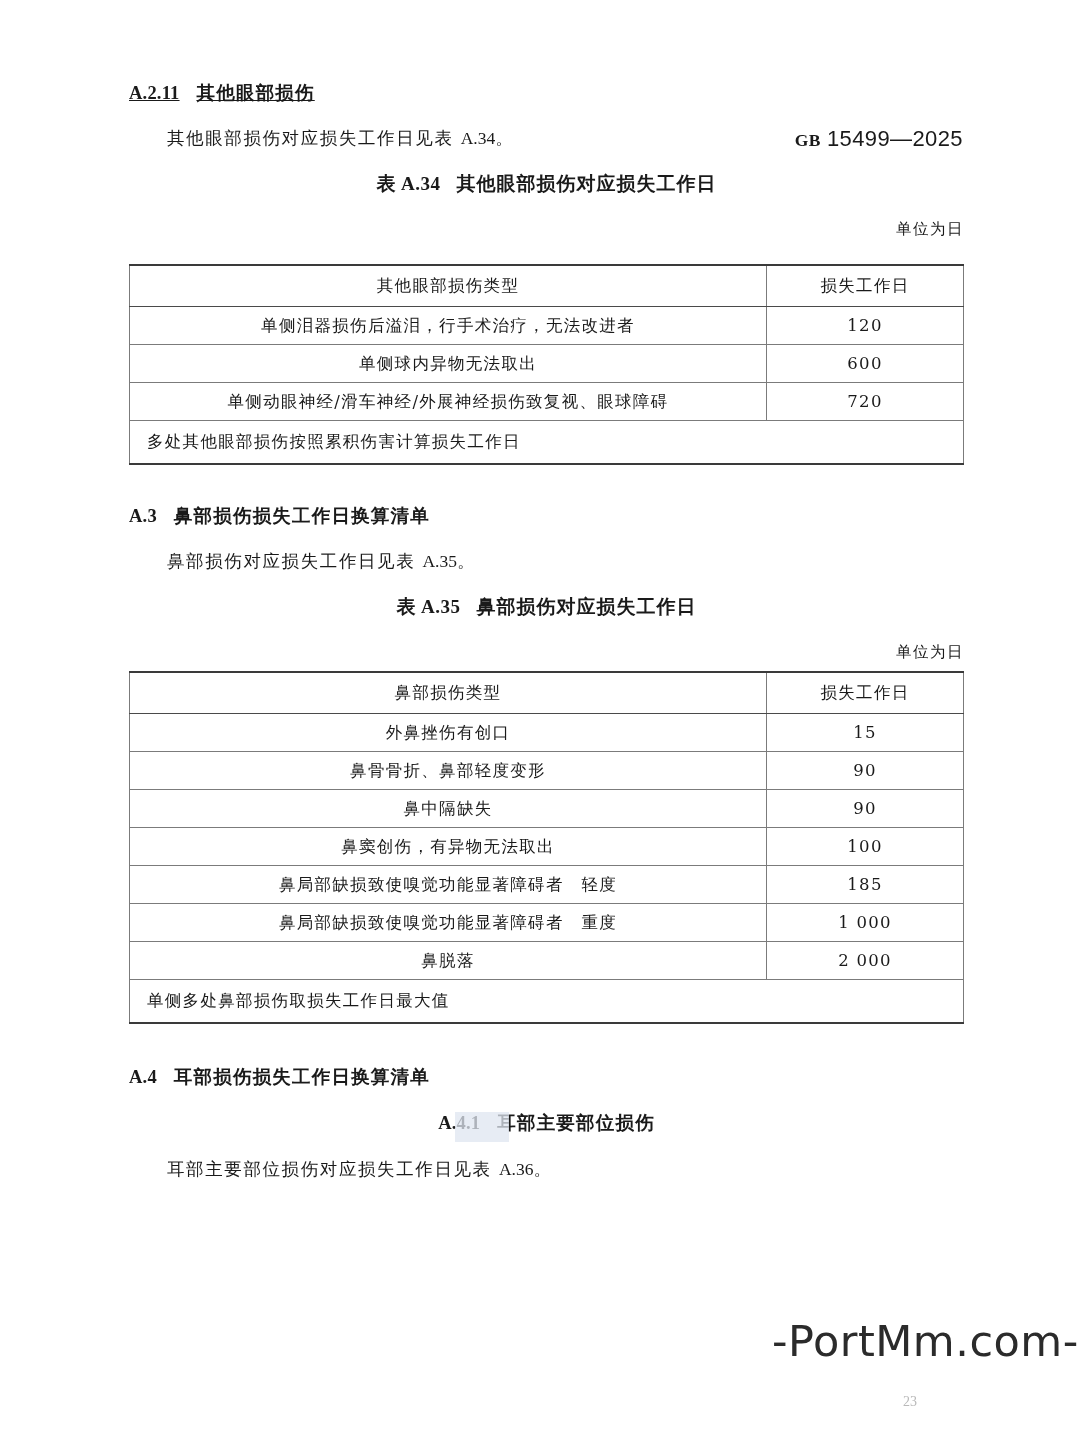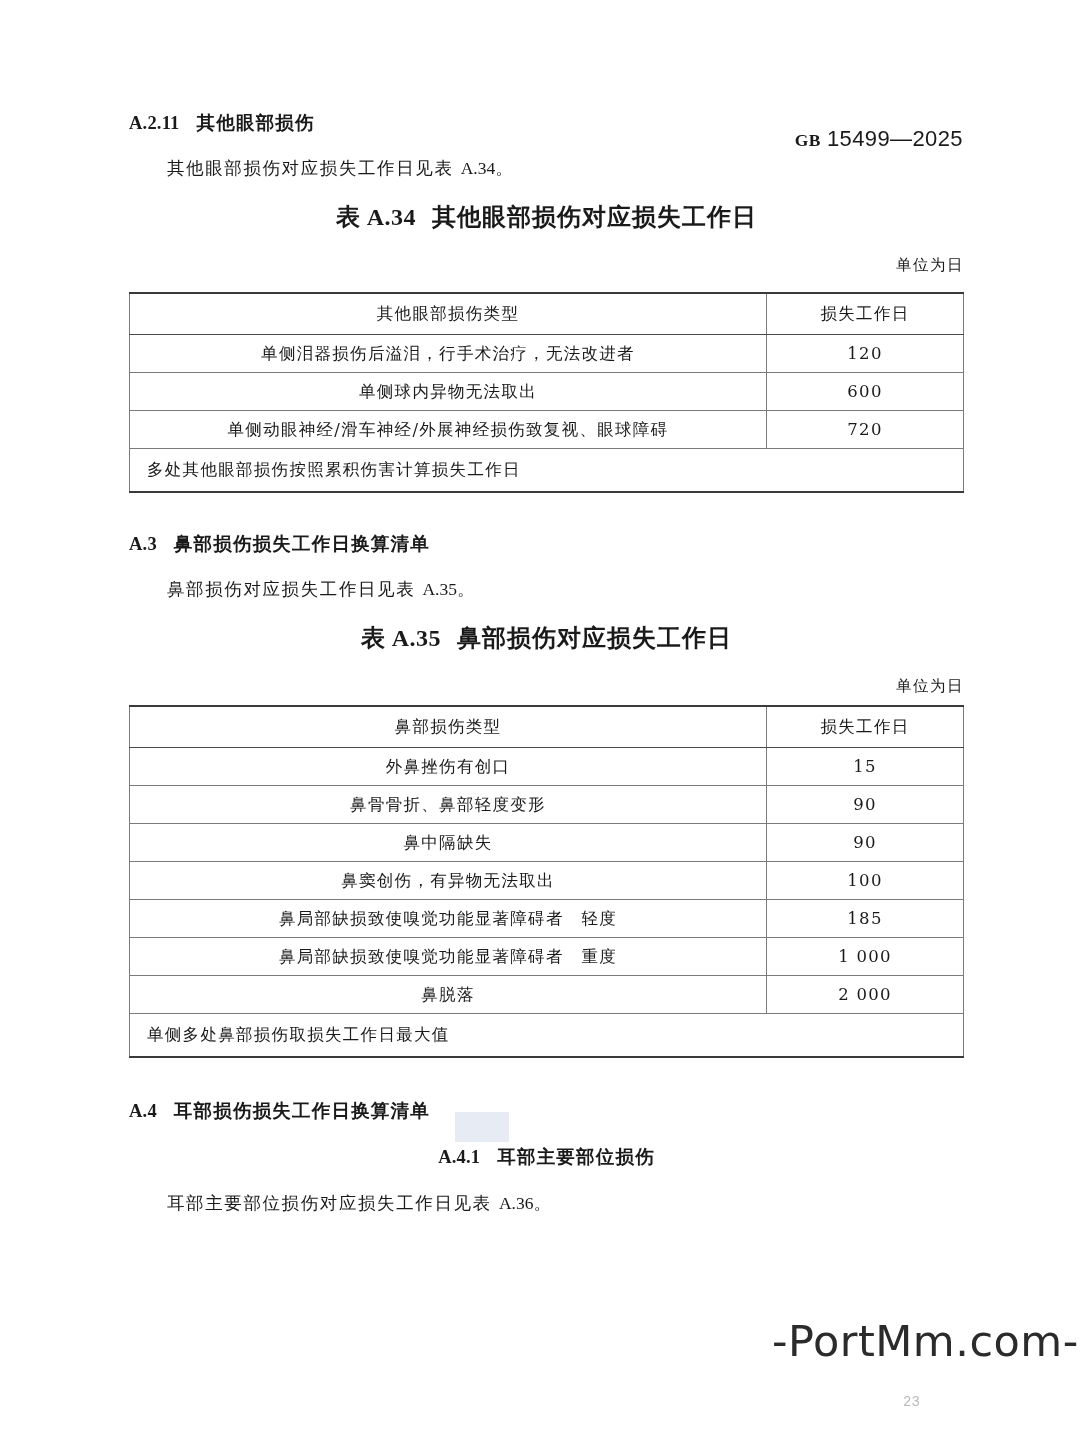--- a/index.html
+++ b/index.html
@@ -72,21 +72,21 @@
     white-space: nowrap;
   }
   .body-para .lat {
     font-family: "Liberation Serif", serif;
     letter-spacing: 0;
   }
 
   .table-caption {
     text-align: center;
     font-weight: bold;
-    font-size: 24px;
+    font-size: 19px;
     letter-spacing: 0.2px;
     white-space: nowrap;
   }
   .table-caption .cap-num {
     font-family: "Liberation Serif", serif;
     letter-spacing: 0.5px;
   }
   .table-caption .cap-biao {
     font-family: "DejaVu Sans", sans-serif;
     letter-spacing: 0.5px;
@@ -152,21 +152,21 @@
     font-size: 43px;
     color: #2b2b2b;
     letter-spacing: 0.5px;
     white-space: nowrap;
   }
   .page-number {
     position: absolute;
     left: 903px;
     top: 1394px;
     font-size: 14px;
-    font-family: Liberation Mono, monospace;
+    font-family: Liberation Serif, serif;
     color: #b9b9b9;
   }
   .wm-faint {
     position: absolute;
     left: 455px;
     top: 1112px;
     width: 54px;
     height: 30px;
     background: #dfe6f0;
     opacity: 0.75;
@@ -182,36 +182,36 @@
 <body>
 
 <div class="page">
 
   <div class="running-header">
     <span class="gb">GB</span><span class="num">15499—2025</span>
   </div>
 
   <div class="content">
 
-    <div class="clause-head" style="margin-top:110px;">
+    <div class="clause-head" style="margin-top:80px;text-decoration:underline;">
       <span class="cnum">A.2.11</span><span class="ctext">其他眼部损伤</span>
     </div>
 
     <div class="body-para" style="margin-top:21px;">
       <span>其他眼部损伤对应损失工作日见表 </span><span class="lat">A.34</span><span>。</span>
     </div>
 
     <div class="table-caption" style="margin-top:21px;">
       <span class="cap-biao">表</span>
       <span class="cap-num">A.34</span><span class="cap-text">其他眼部损伤对应损失工作日</span>
     </div>
 
     <div class="unit-line" style="margin-top:22px;">单位为日</div>
 
-    <table class="gbtable" style="margin-top:16px;border-radius:10px;">
+    <table class="gbtable" style="margin-top:24px;border-radius:10px;">
       <tbody>
         <tr class="hdr">
           <td class="collabel cjk">其他眼部损伤类型</td>
           <td class="colnum cjk">损失工作日</td>
         </tr>
         <tr>
           <td class="collabel">单侧泪器损伤后溢泪，行手术治疗，无法改进者</td>
           <td class="colnum">120</td>
         </tr>
         <tr>

